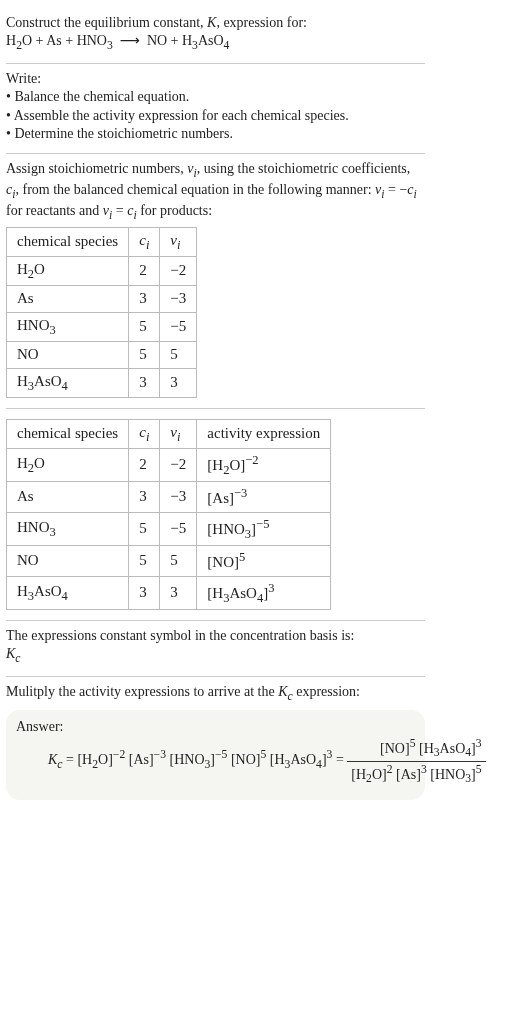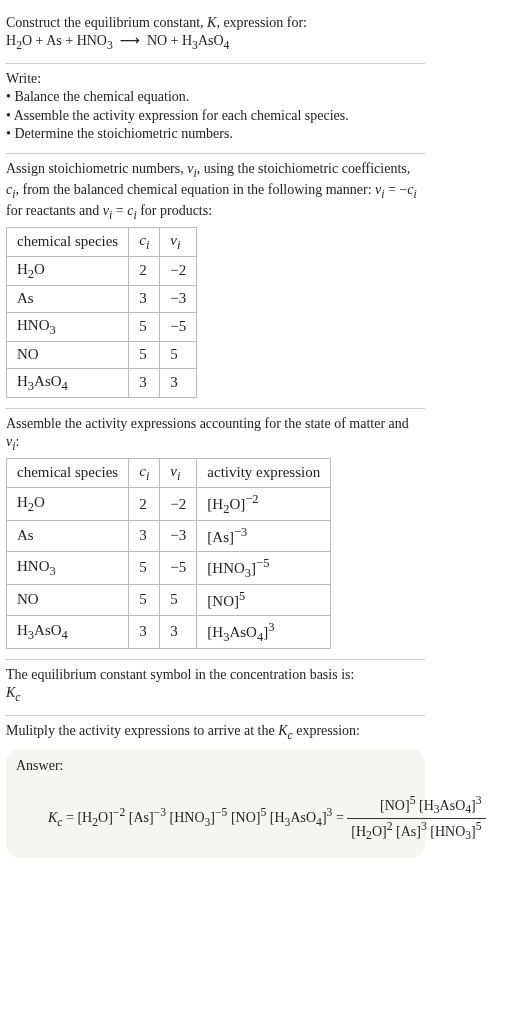--- a/index.html
+++ b/index.html
@@ -113,21 +113,20 @@
       <tr>
         <td>H<sub>3</sub>AsO<sub>4</sub></td>
         <td>3</td>
         <td>3</td>
       </tr>
     </tbody>
       </table>
   </div>
 
   <div class="section">
-    <div>Assemble the activity expressions accounting for the state of matter and <i>ν<sub>i</sub></i>:</div>
     <table class="data">
       <tbody>
           <tr>
         <th>chemical species</th>
         <th><i>c<sub>i</sub></i></th>
         <th><i>ν<sub>i</sub></i></th>
         <th>activity expression</th>
       </tr>
       <tr>
         <td>H<sub>2</sub>O</td>
@@ -157,29 +156,29 @@
         <td>H<sub>3</sub>AsO<sub>4</sub></td>
         <td>3</td>
         <td>3</td>
         <td>[H<sub>3</sub>AsO<sub>4</sub>]<sup>3</sup></td>
       </tr>
     </tbody>
       </table>
   </div>
 
   <div class="section">
-    <div>The equilibrium constant symbol in the concentration basis is:</div>
+    <div>The expressions constant symbol in the concentration basis is:</div>
     <div><i>K<sub>c</sub></i></div>
   </div>
 
   <div class="section" style="border-bottom:none;">
     <div>Mulitply the activity expressions to arrive at the <i>K<sub>c</sub></i> expression:</div>
     <div class="answer-box">
       <div>Answer:</div>
-      <div class="indent" style="margin-top:18px; white-space:nowrap;">
+      <div class="indent" style="margin-top:0; white-space:nowrap;">
         <span><i>K<sub>c</sub></i> = [H<sub>2</sub>O]<sup>−2</sup> [As]<sup>−3</sup> [HNO<sub>3</sub>]<sup>−5</sup> [NO]<sup>5</sup> [H<sub>3</sub>AsO<sub>4</sub>]<sup>3</sup> = </span>
         <span class="frac">
           <span class="num">[NO]<sup>5</sup> [H<sub>3</sub>AsO<sub>4</sub>]<sup>3</sup></span>
           <span class="den">[H<sub>2</sub>O]<sup>2</sup> [As]<sup>3</sup> [HNO<sub>3</sub>]<sup>5</sup></span>
         </span>
       </div>
     </div>
   </div>
 
 </div>

